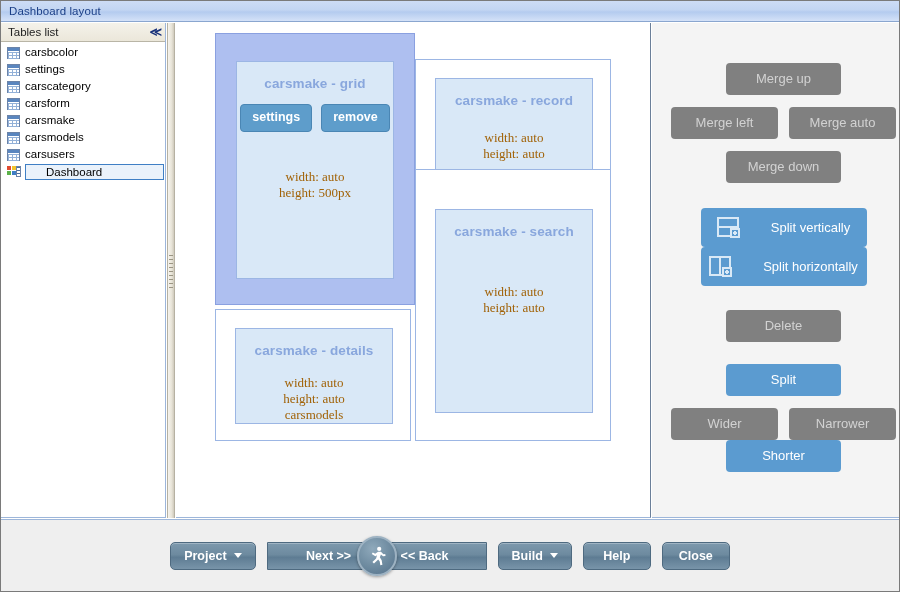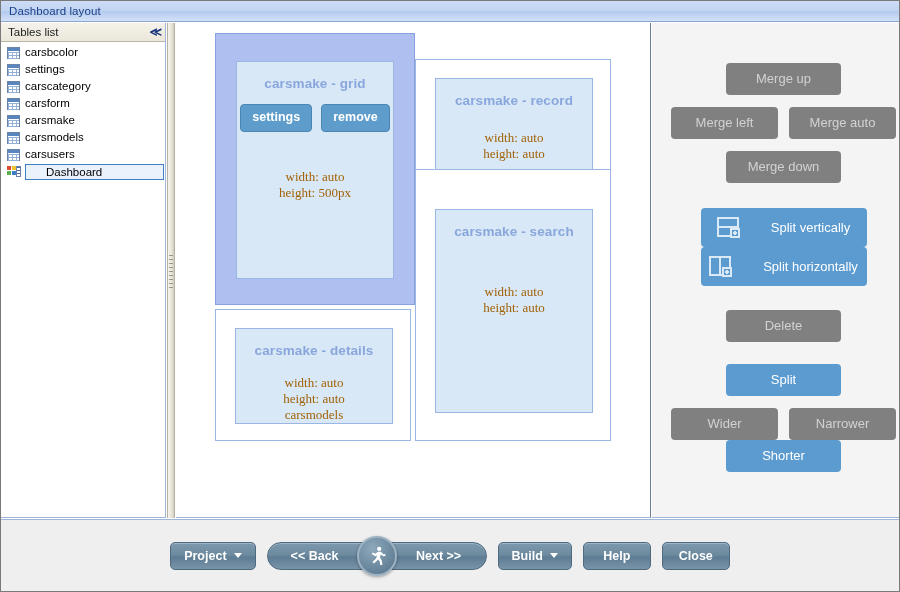--- a/index.html
+++ b/index.html
@@ -471,22 +471,22 @@
 
   <div id="toolbar">
     <div id="toolbar-inner">
 
       <div class="tbtn">
         <span>Project</span>
         <span class="caret"></span>
       </div>
 
       <div id="navgroup">
+        <div class="navbtn next">Next &gt;&gt;</div>
         <div class="navbtn back">&lt;&lt; Back</div>
-        <div class="navbtn next">Next &gt;&gt;</div>
         <div id="run-circle">
           <svg width="22" height="22" viewBox="0 0 24 24">
             <circle cx="14.4" cy="4.3" r="2.3" fill="#ffffff"></circle>
             <path d="M13.2 7.4 L10.0 9.6 L7.4 8.1 L6.3 9.9 L10.2 12.3 L12.0 11.1 L11.0 14.6 L7.0 18.6 L8.7 20.3 L13.3 15.7 L15.0 18.1 L15.6 22.0 L17.9 21.6 L17.1 16.6 L15.1 13.3 L16.3 10.3 L18.6 12.3 L21.3 11.9 L21.0 9.7 L19.0 10.0 L16.3 7.4 Z" fill="#ffffff"></path>
           </svg>
         </div>
       </div>
 
       <div class="tbtn">
         <span>Build</span>

